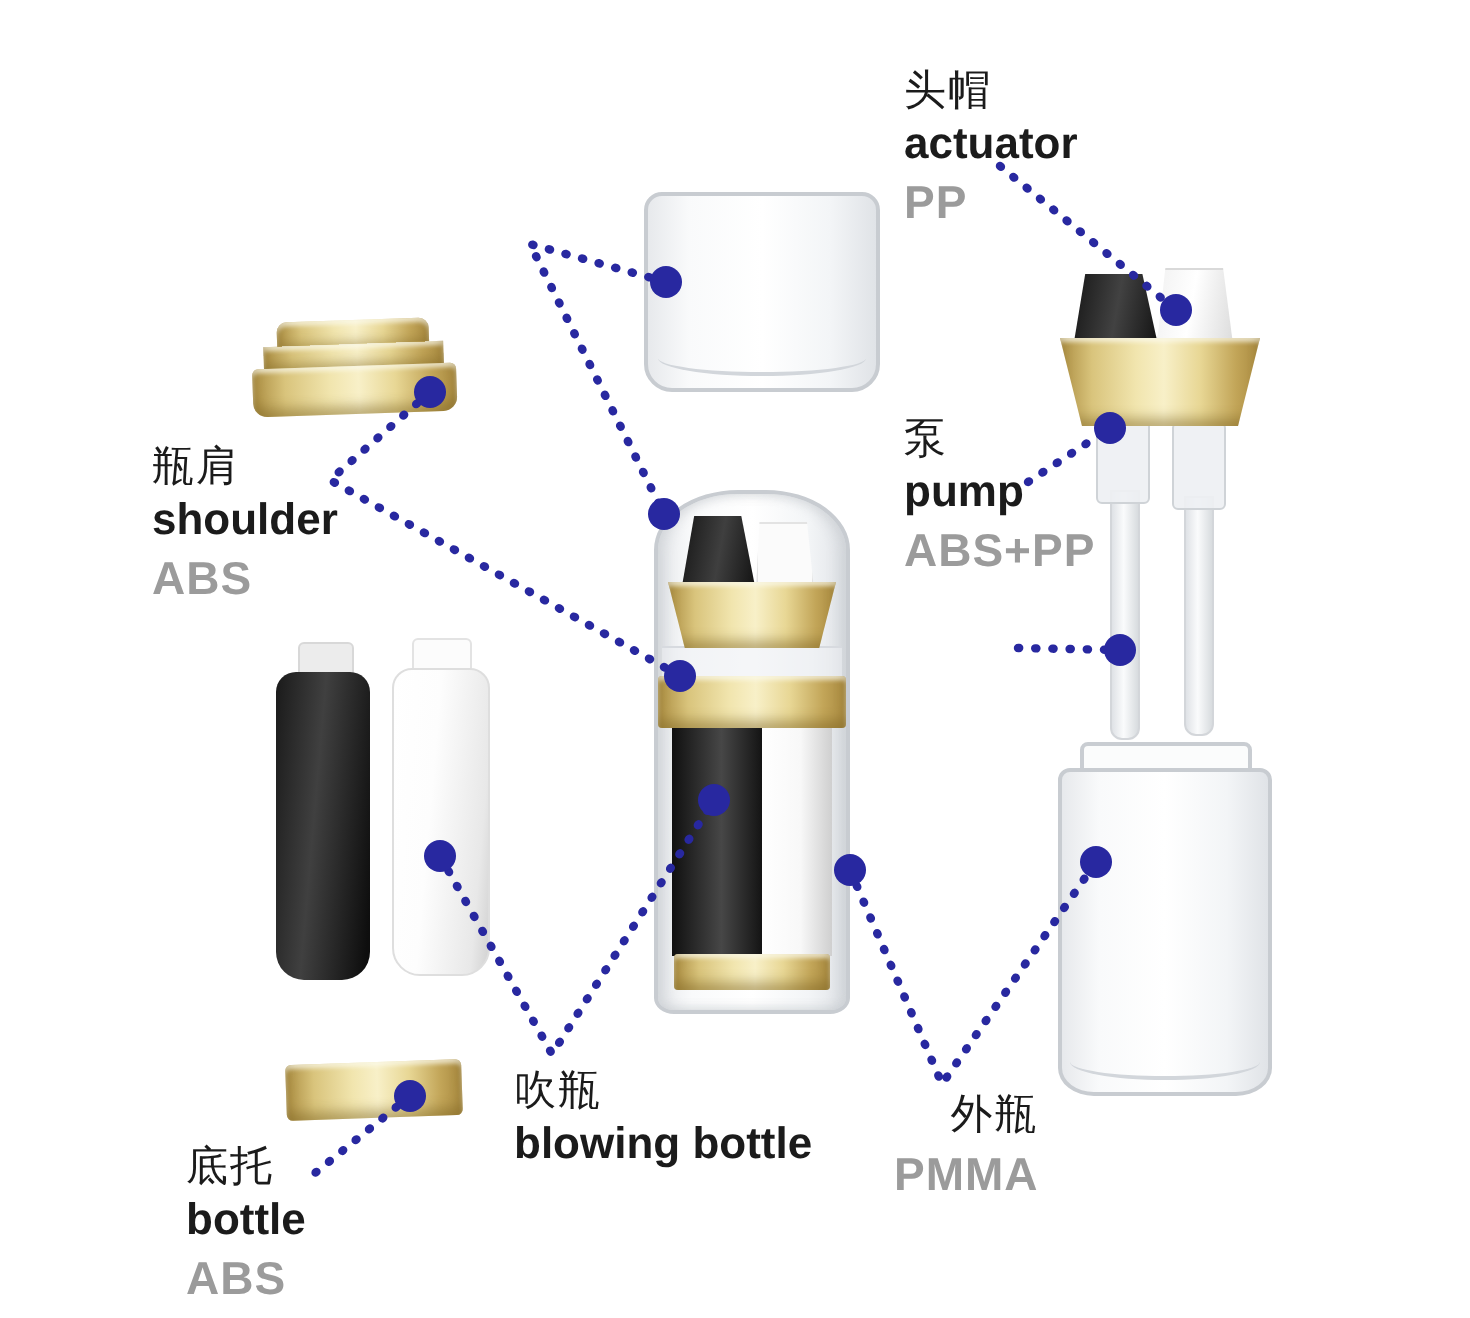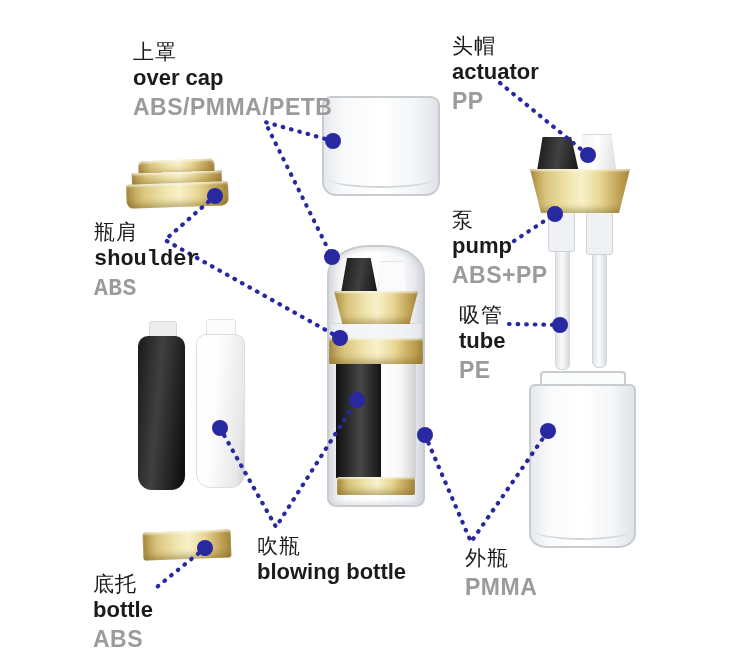--- a/index.html
+++ b/index.html
@@ -97,56 +97,46 @@
       <polyline points="220,428 276,527 357,400" class="connector" stroke="#2828a0"></polyline>
       <circle cx="220" cy="428" r="8" fill="#2828a0"></circle>
       <circle cx="357" cy="400" r="8" fill="#2828a0"></circle>
       <polyline points="425,435 471,542 548,431" class="connector" stroke="#2828a0"></polyline>
       <circle cx="425" cy="435" r="8" fill="#2828a0"></circle>
       <circle cx="548" cy="431" r="8" fill="#2828a0"></circle>
       <polyline points="205,548 152,591" class="connector" stroke="#2828a0"></polyline>
       <circle cx="205" cy="548" r="8" fill="#2828a0"></circle>
     </svg>
 
-  <div class="label" style="left:133px;top:40px;">
-    <div class="zh">上罩</div>
-    <div class="en">over cap</div>
-    <div class="mat">ABS/PMMA/PETB</div>
-  </div>
 
   <div class="label" style="left:452px;top:34px;">
     <div class="zh">头帽</div>
     <div class="en">actuator</div>
     <div class="mat">PP</div>
   </div>
 
-  <div class="label" style="left:94px;top:222px;font-family:Liberation Mono, monospace;">
+  <div class="label" style="left:76px;top:222px;">
     <div class="zh">瓶肩</div>
     <div class="en">shoulder</div>
     <div class="mat">ABS</div>
   </div>
 
   <div class="label" style="left:452px;top:208px;">
     <div class="zh">泵</div>
     <div class="en">pump</div>
     <div class="mat">ABS+PP</div>
   </div>
 
-  <div class="label" style="left:459px;top:303px;">
-    <div class="zh">吸管</div>
-    <div class="en">tube</div>
-    <div class="mat">PE</div>
-  </div>
 
   <div class="label" style="left:257px;top:534px;">
     <div class="zh">吹瓶</div>
     <div class="en">blowing bottle</div>
   </div>
 
-  <div class="label" style="left:465px;top:546px;">
+  <div class="label" style="left:447px;top:546px;text-align:right;">
     <div class="zh">外瓶</div>
     <div class="mat">PMMA</div>
   </div>
 
   <div class="label" style="left:93px;top:572px;">
     <div class="zh">底托</div>
     <div class="en">bottle</div>
     <div class="mat">ABS</div>
   </div>
 

